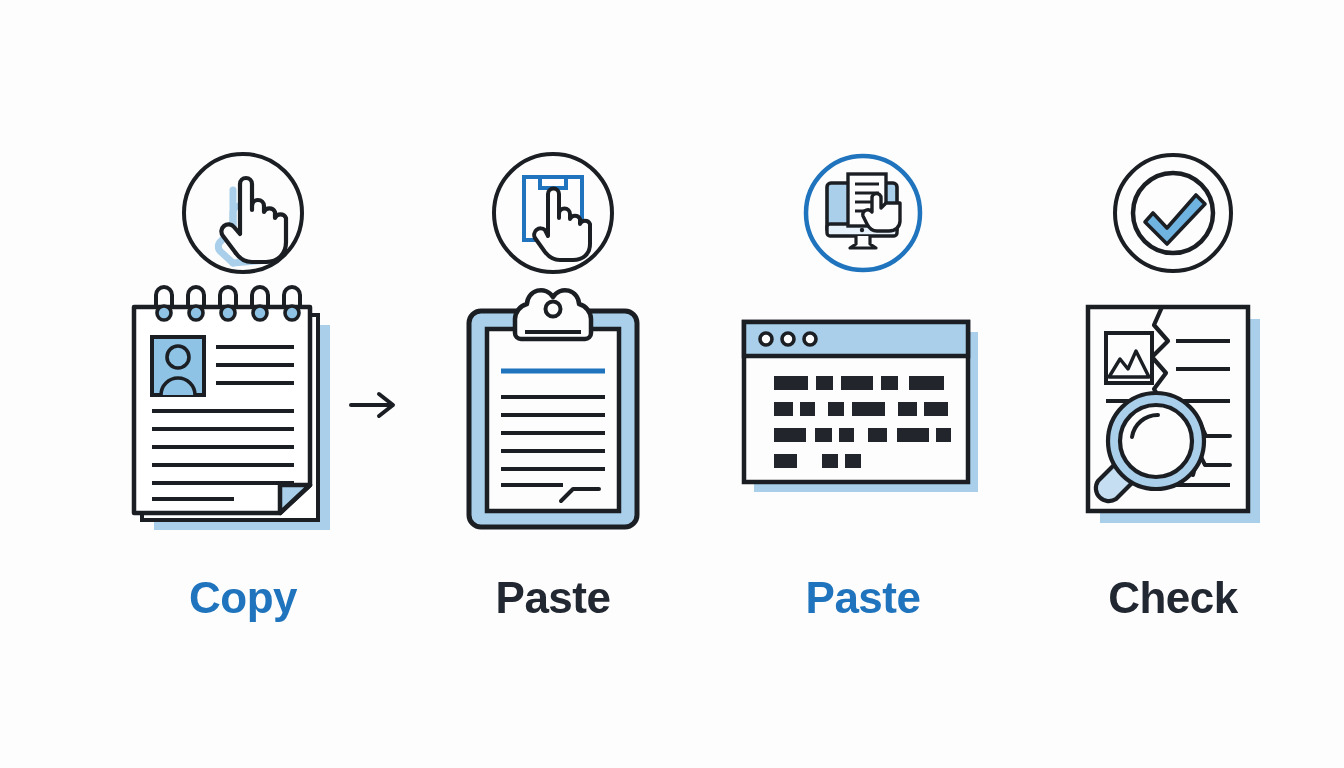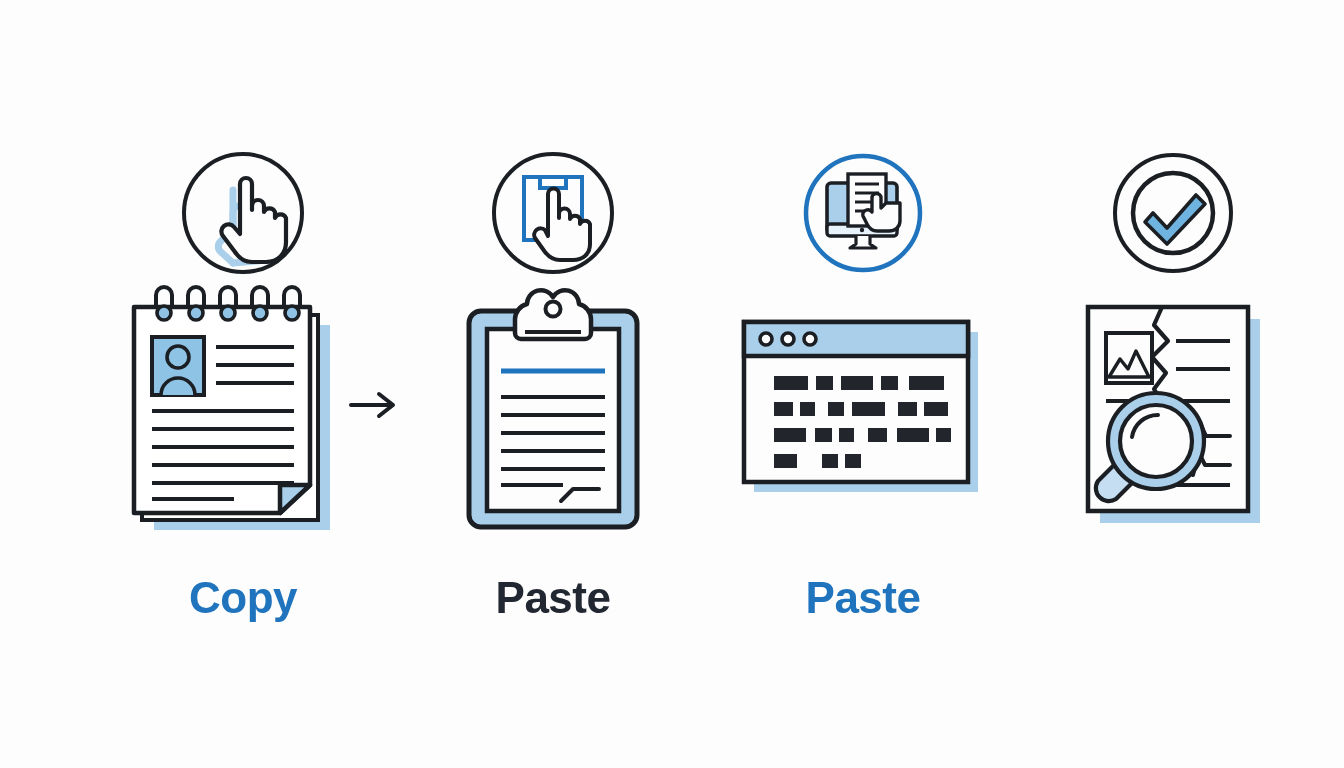--- a/index.html
+++ b/index.html
@@ -321,20 +321,21 @@
           <g>
             <path d="M64 168 L40 192 A13 13 0 0 0 58 210 L82 186 Z" fill="#c5def2" stroke="#1b1f24" stroke-width="4.2" stroke-linejoin="round"></path>
             <circle cx="98" cy="152" r="42" fill="#fdfdfd" stroke="#a9cfea" stroke-width="13"></circle>
             <circle cx="98" cy="152" r="48" fill="none" stroke="#1b1f24" stroke-width="4.2"></circle>
             <circle cx="98" cy="152" r="36" fill="none" stroke="#1b1f24" stroke-width="4.2"></circle>
             <path d="M74 148 A26 26 0 0 1 100 126" fill="none" stroke="#1b1f24" stroke-width="4" stroke-linecap="round"></path>
           </g>
         </svg>
       </div>
 
+      <div class="step-label">Check</div>
     </div>
 
   </div>
 
   <div class="arrow-wrap">
     <svg width="60" height="40" viewBox="0 0 60 40">
       <line x1="6" y1="20" x2="44" y2="20" stroke="#1b1f24" stroke-width="4" stroke-linecap="round"></line>
       <path d="M34 9 L48 20 L34 31" fill="none" stroke="#1b1f24" stroke-width="4" stroke-linecap="round" stroke-linejoin="round"></path>
     </svg>
   </div>

